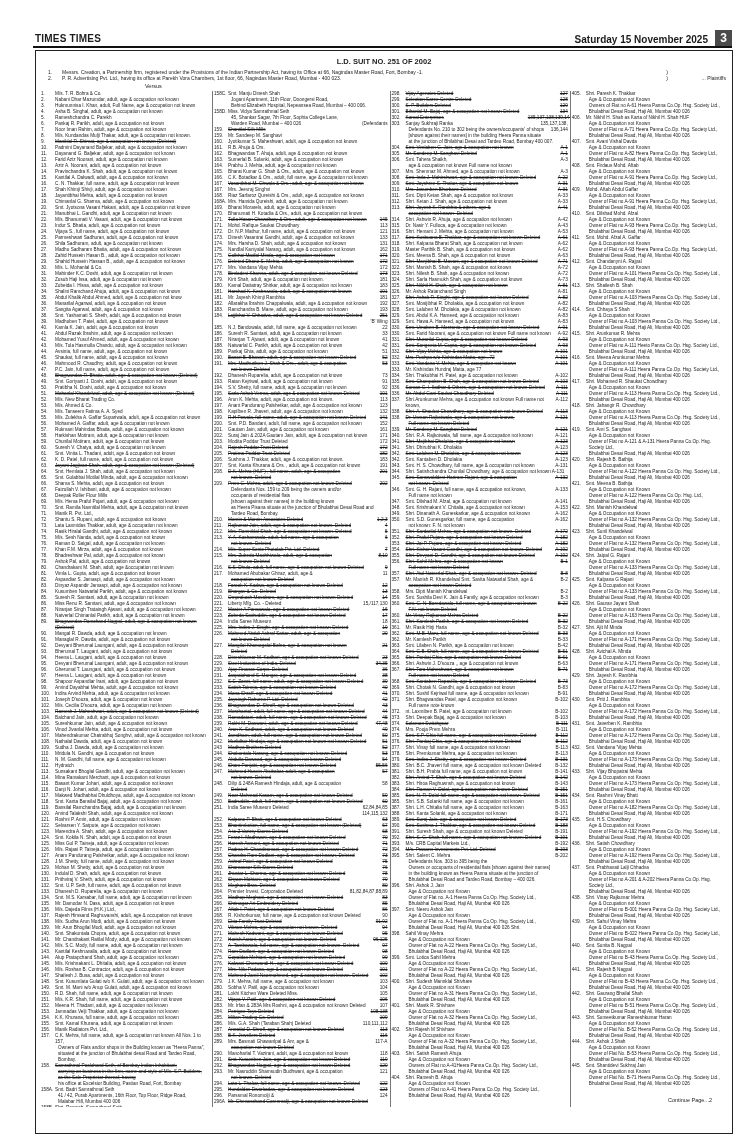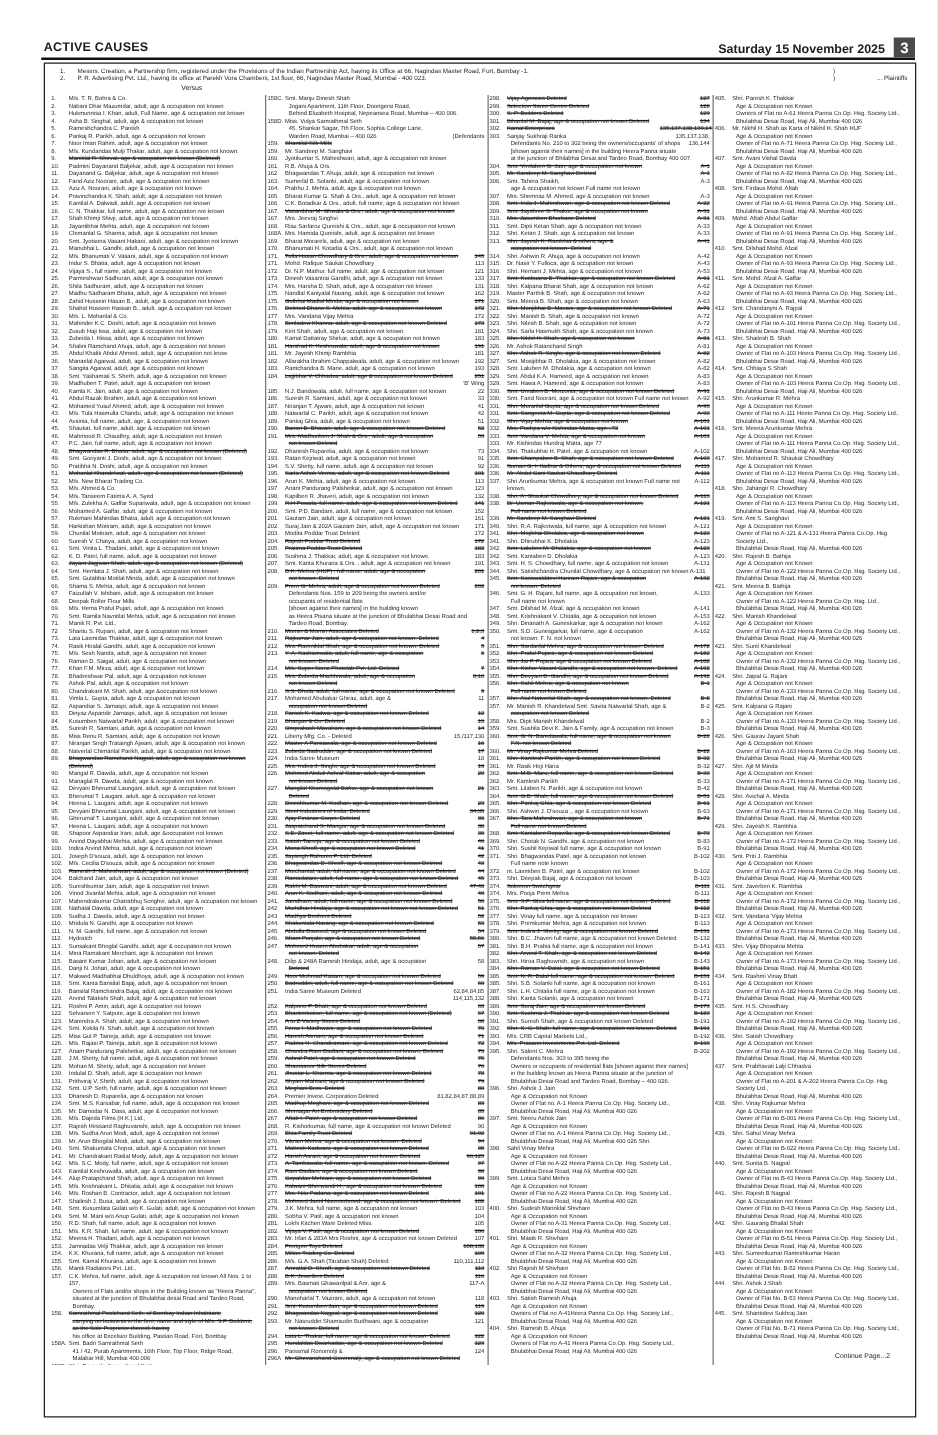--- a/index.html
+++ b/index.html
@@ -38,26 +38,27 @@
   .row.ind .txt{padding-left:3px;}
   .strike .txt, .strike .rt{text-decoration:line-through;}
   .continueNote{font-size:5.5px;text-align:right;padding-right:14px;margin-top:10px;}
 </style>
 </head>
 <body>
 
 <div class="page">
 
   <div class="mast">
-    <div class="brand">ACTIVE CAUSES</div>
+    <div class="brand">TIMES TIMES</div>
     <div class="dateline">Saturday 15 November 2025</div>
     <div class="pagebox">3</div>
   </div>
 
   <div class="notice">
+    <div class="suitNo">L.D. SUIT NO. 251 OF 2002</div>
 
     <div class="plaintiffs">
       <div class="pRow">
         <span class="pn">1.</span>
         <span class="pt">Messrs. Creation, a Partnership firm, registered under the Provisions of the Indian Partnership Act, having its Office at 66, Nagindas Master Road, Fort, Bombay -1.</span>
         <span class="pb">)</span>
       </div>
       <div class="pRow">
         <span class="pn">2.</span>
         <span class="pt">P. R. Advertising Pvt. Ltd.,  having its office at Parekh Vora Chambers, 1st floor, 66, Nagindas Master Road, Mumbai - 400 023.</span>

